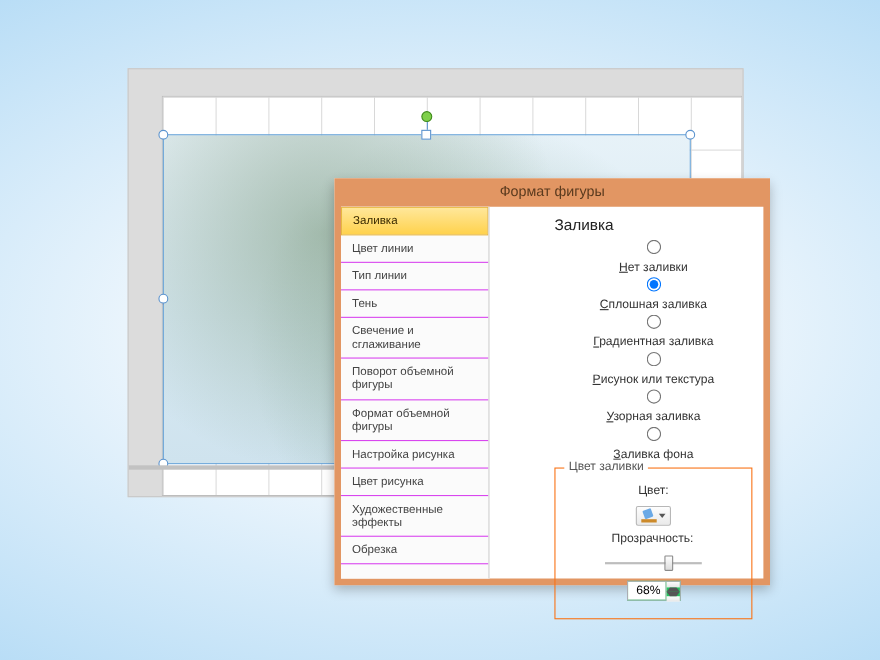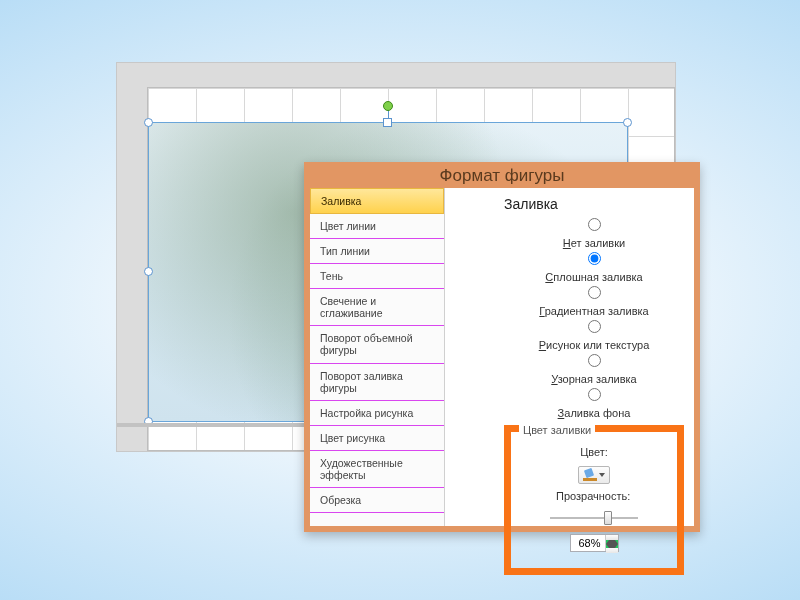--- a/index.html
+++ b/index.html
@@ -73,21 +73,21 @@
     border: 6px solid #e29663;
     border-top-width: 26px;
     box-shadow: 0 4px 10px rgba(0,0,0,0.25);
     font-size: 11px;
     color: #333;
   }
   .dialog-title {
     position: absolute; top: -22px; left: 0; right: 0;
     text-align: center;
     color: #5a3a1e;
-    font-size: 17px;
+    font-size: 13px;
   }
   .dialog-body { display: flex; height: 100%; gap: 47px; }
 
   .cat-list {
     width: 135px;
     border-right: 1px solid #d0d0d0;
     overflow: hidden;
     background: #fbfbfb;
   }
   .cat-item {
@@ -108,21 +108,21 @@
     flex: 1;
     padding: 8px 10px 8px 12px;
   }
   .panel-title { font-size: 14px; margin-bottom: 6px; color: #222; }
   .radio-row { display: flex; align-items: center; gap: 6px; margin: 3px 0; flex-direction: column; }
   .radio-row input { margin: 0; }
   .radio-row label { font-size: 11px; }
   .radio-row label u { text-decoration: underline; }
 
   .fieldset {
-    border: 7px solid #f97316;
+    border: 1px solid #f97316;
     margin-top: 6px;
     padding: 8px 10px 10px 10px;
     position: relative;
   }
   .fieldset-legend {
     position: absolute; top: -8px; left: 8px;
     background: #fff; padding: 0 4px; font-size: 11px; color: #555;
   }
   .row { display: flex; align-items: center; gap: 8px; margin: 6px 0; font-size: 11px; flex-direction: column; }
   .color-btn {
@@ -201,21 +201,21 @@
 <div class="dialog">
   <div class="dialog-title">Формат фигуры</div>
   <div class="dialog-body">
     <div class="cat-list" id="cat-list">
         <div class="cat-item selected">Заливка</div>
         <div class="cat-item">Цвет линии</div>
         <div class="cat-item">Тип линии</div>
         <div class="cat-item">Тень</div>
         <div class="cat-item">Свечение и сглаживание</div>
         <div class="cat-item">Поворот объемной фигуры</div>
-        <div class="cat-item">Поворот заливка фигуры</div>
+        <div class="cat-item">Формат объемной фигуры</div>
         <div class="cat-item">Настройка рисунка</div>
         <div class="cat-item">Цвет рисунка</div>
         <div class="cat-item">Художественные эффекты</div>
         <div class="cat-item">Обрезка</div>
       </div>
 
     <div class="panel">
       <div class="panel-title">Заливка</div>
       <div id="radio-group">
           <div class="radio-row">

